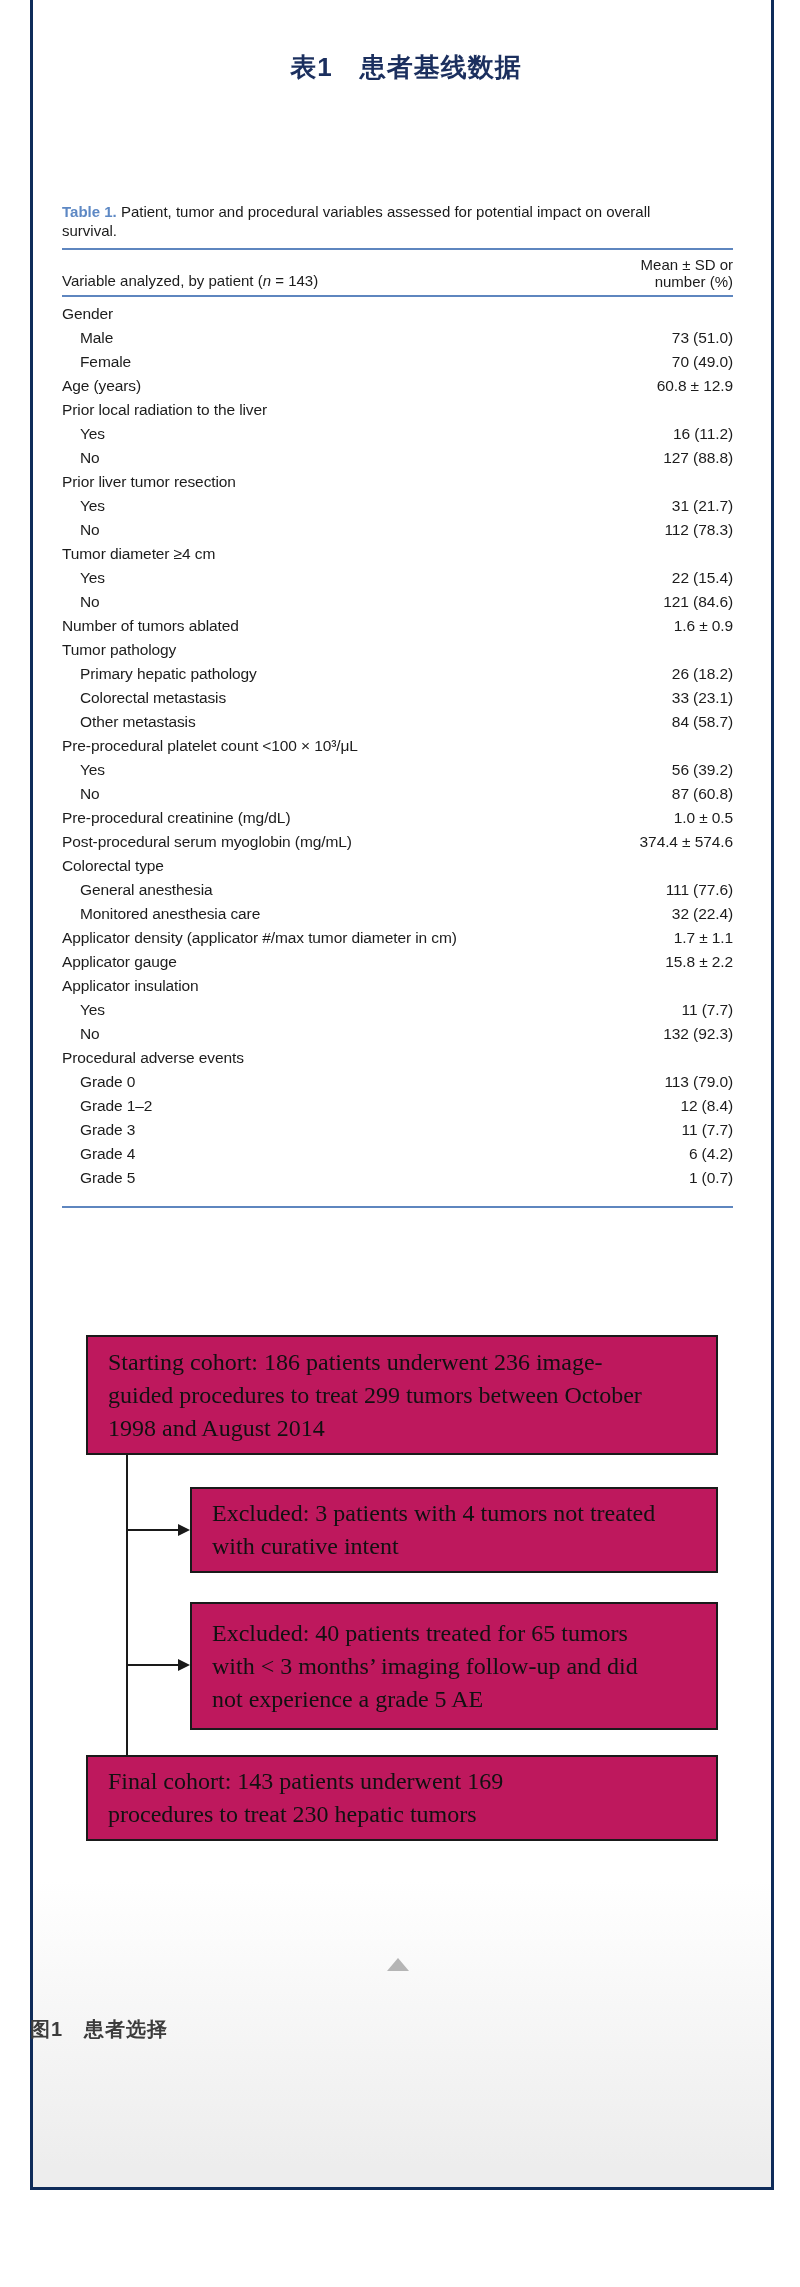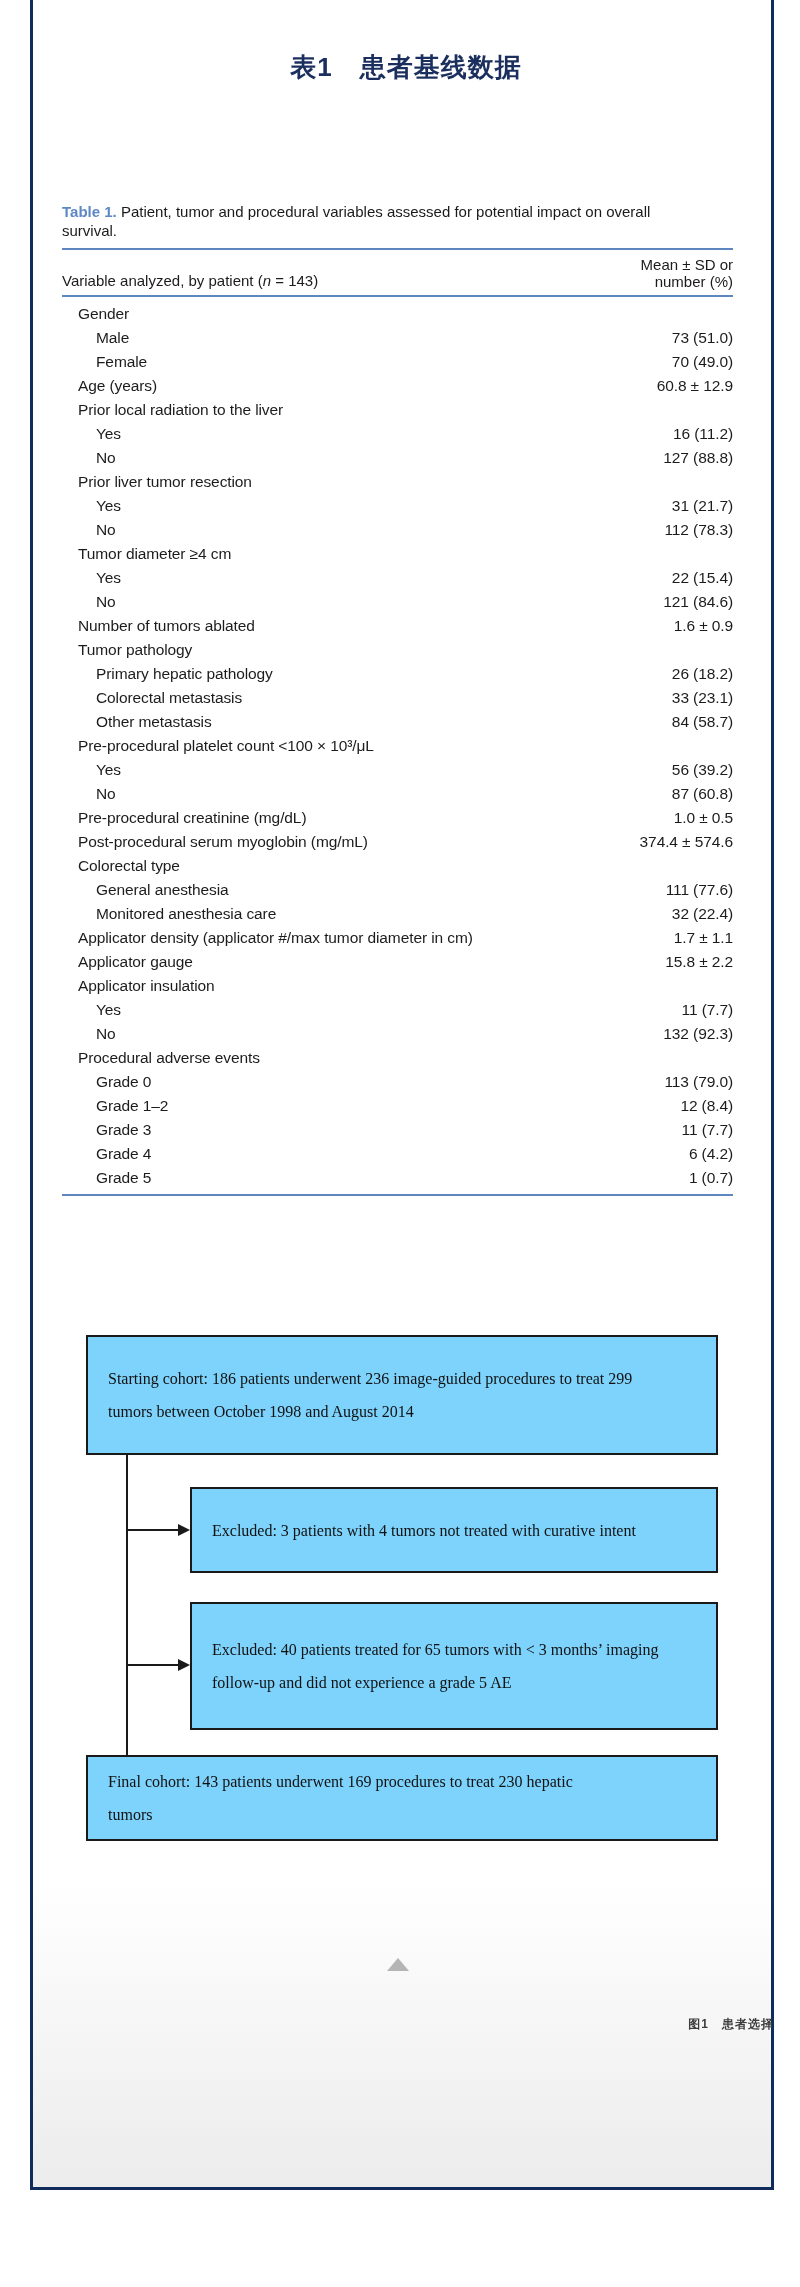--- a/index.html
+++ b/index.html
@@ -5,40 +5,40 @@
   html,body{margin:0;padding:0;background:#ffffff;}
   #page{position:relative;width:800px;height:2287px;background:#ffffff;overflow:hidden;
         font-family:"Liberation Sans",sans-serif;}
   
   #card{position:absolute;left:30px;top:-12px;width:738px;height:2196px;
         border:3px solid #0f2c5a;
         background:linear-gradient(to bottom,#ffffff 0%,#ffffff 86%,#ededed 99%);}
   
   .zh-title{position:absolute;left:30px;width:752px;text-align:center;top:50px;
             font-size:26px;font-weight:bold;color:#1b2f5e;letter-spacing:1px;}
-  .zh-fig-caption{position:absolute;left:30px;width:744px;text-align:right;top:2016px;
-            font-size:12px;font-weight:600;color:#3c3c3c;letter-spacing:1px;}
+  .zh-fig-caption{position:absolute;left:30px;width:744px;text-align:left;top:2016px;
+            font-size:20px;font-weight:600;color:#3c3c3c;letter-spacing:1px;}
   
   #jtable{position:absolute;left:62px;top:202px;width:671px;color:#1c1c1c;}
   .cap{width:622px;font-size:15px;line-height:19px;color:#1a1a1a;}
   .cap-label{color:#5d88c4;font-weight:bold;}
   .rule{border-top:2px solid #5e86bf;height:0;}
   .rule1{margin-top:8px;}
   .thead{display:flex;justify-content:space-between;align-items:flex-end;
          padding:6px 0 5px;font-size:15px;}
   .thead-left{line-height:18px;}
   .thead-right{text-align:right;line-height:17px;}
-  .tbody{padding:5px 0 4px;margin-left:16px;}
+  .tbody{padding:5px 0 16px;}
   .trow{display:flex;justify-content:space-between;height:24px;line-height:24px;
         font-size:15.5px;letter-spacing:-0.1px;}
   .trow.indent .tlabel{padding-left:18px;}
   .tvalue{white-space:nowrap;}
   
-  .fbox{position:absolute;border:2px solid #1a1a1a;background:#7dd3fc;
-        font-family:"Liberation Serif",serif;font-size:16px;line-height:33px;color:#111111;
+  .fbox{position:absolute;border:2px solid #1a1a1a;background:#be185d;
+        font-family:"Liberation Serif",serif;font-size:24px;line-height:33px;color:#111111;
         display:flex;align-items:center;box-sizing:border-box;}
   .fbox .ftext{display:block;}
   #fbox-start{left:86px;top:1335px;width:632px;height:120px;padding:0 65px 0 20px;}
   #fbox-excl1{left:190px;top:1487px;width:528px;height:86px;padding:0 55px 0 20px;}
   #fbox-excl2{left:190px;top:1602px;width:528px;height:128px;padding:0 55px 0 20px;font-family:Liberation Serif, serif;}
   #fbox-final{left:86px;top:1755px;width:632px;height:86px;padding:0 110px 0 20px;}
   .vline{position:absolute;left:126px;top:1455px;width:2px;height:302px;background:#1a1a1a;}
   .hline{position:absolute;height:2px;background:#1a1a1a;}
   #hline1{left:127px;top:1529px;width:52px;}
   #hline2{left:127px;top:1664px;width:52px;}

